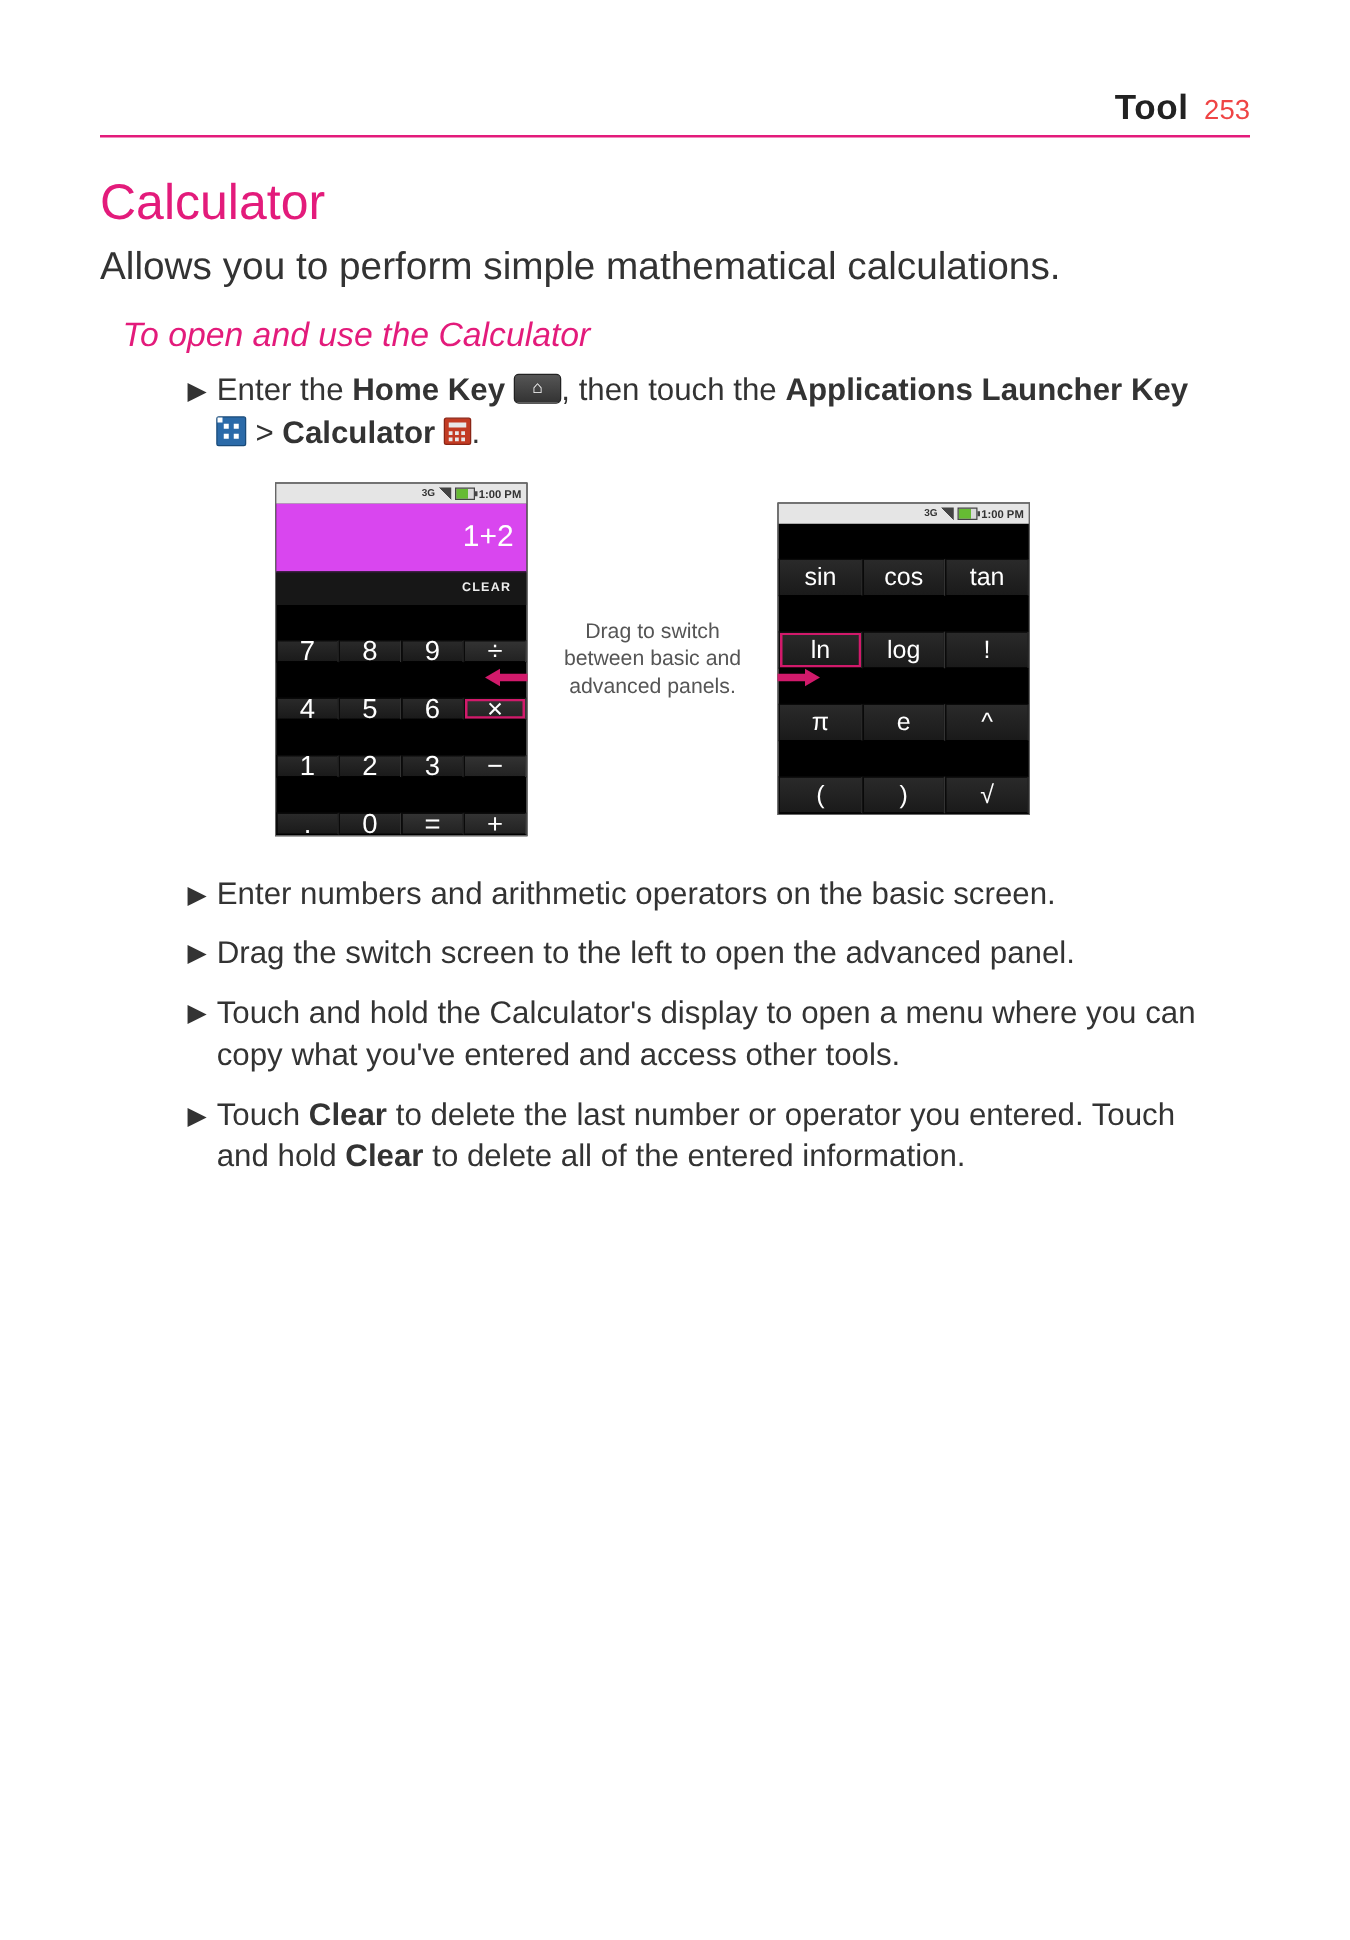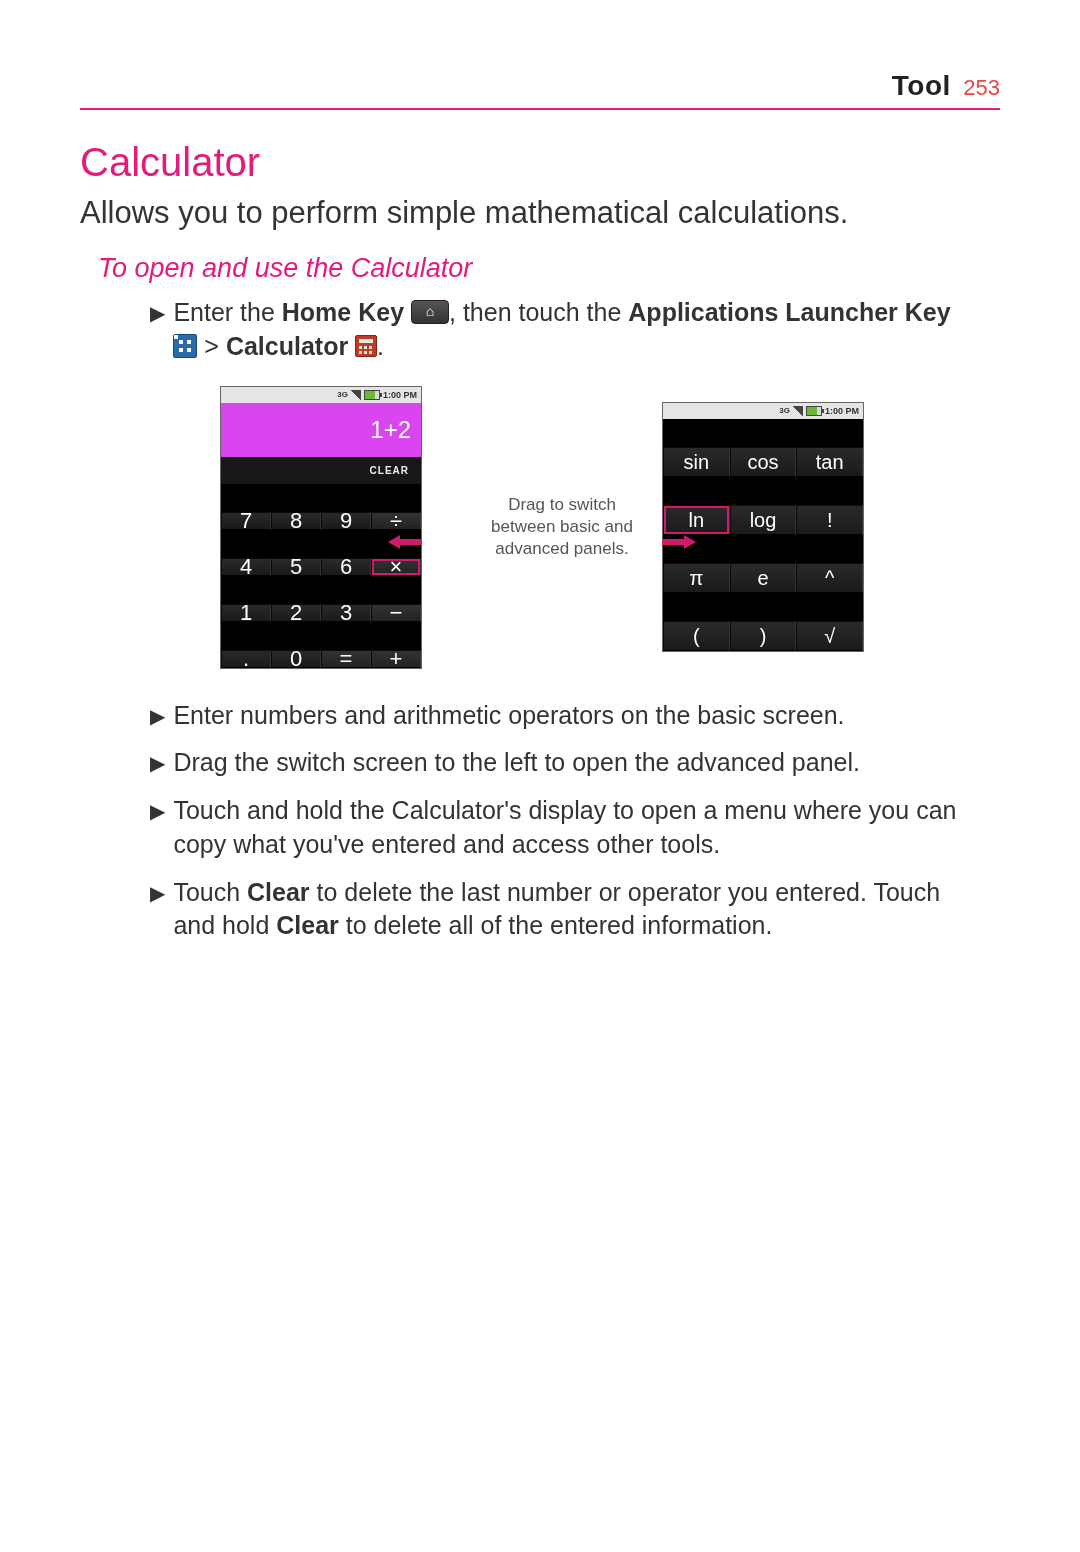--- a/index.html
+++ b/index.html
@@ -233,21 +233,20 @@
     box-shadow: inset 0 0 0 2px #d11a6b;
   }
 
   .middle-note {
     width: 200px;
     text-align: center;
     font-size: 17px;
     color: #555;
     line-height: 1.3;
     position: relative;
-    margin-left: 40px;
   }
   .drag-arrow {
     position: relative;
     height: 0;
   }
   .drag-arrow .line {
     position: absolute;
     height: 6px;
     background: #d11a6b;
     top: -3px;

